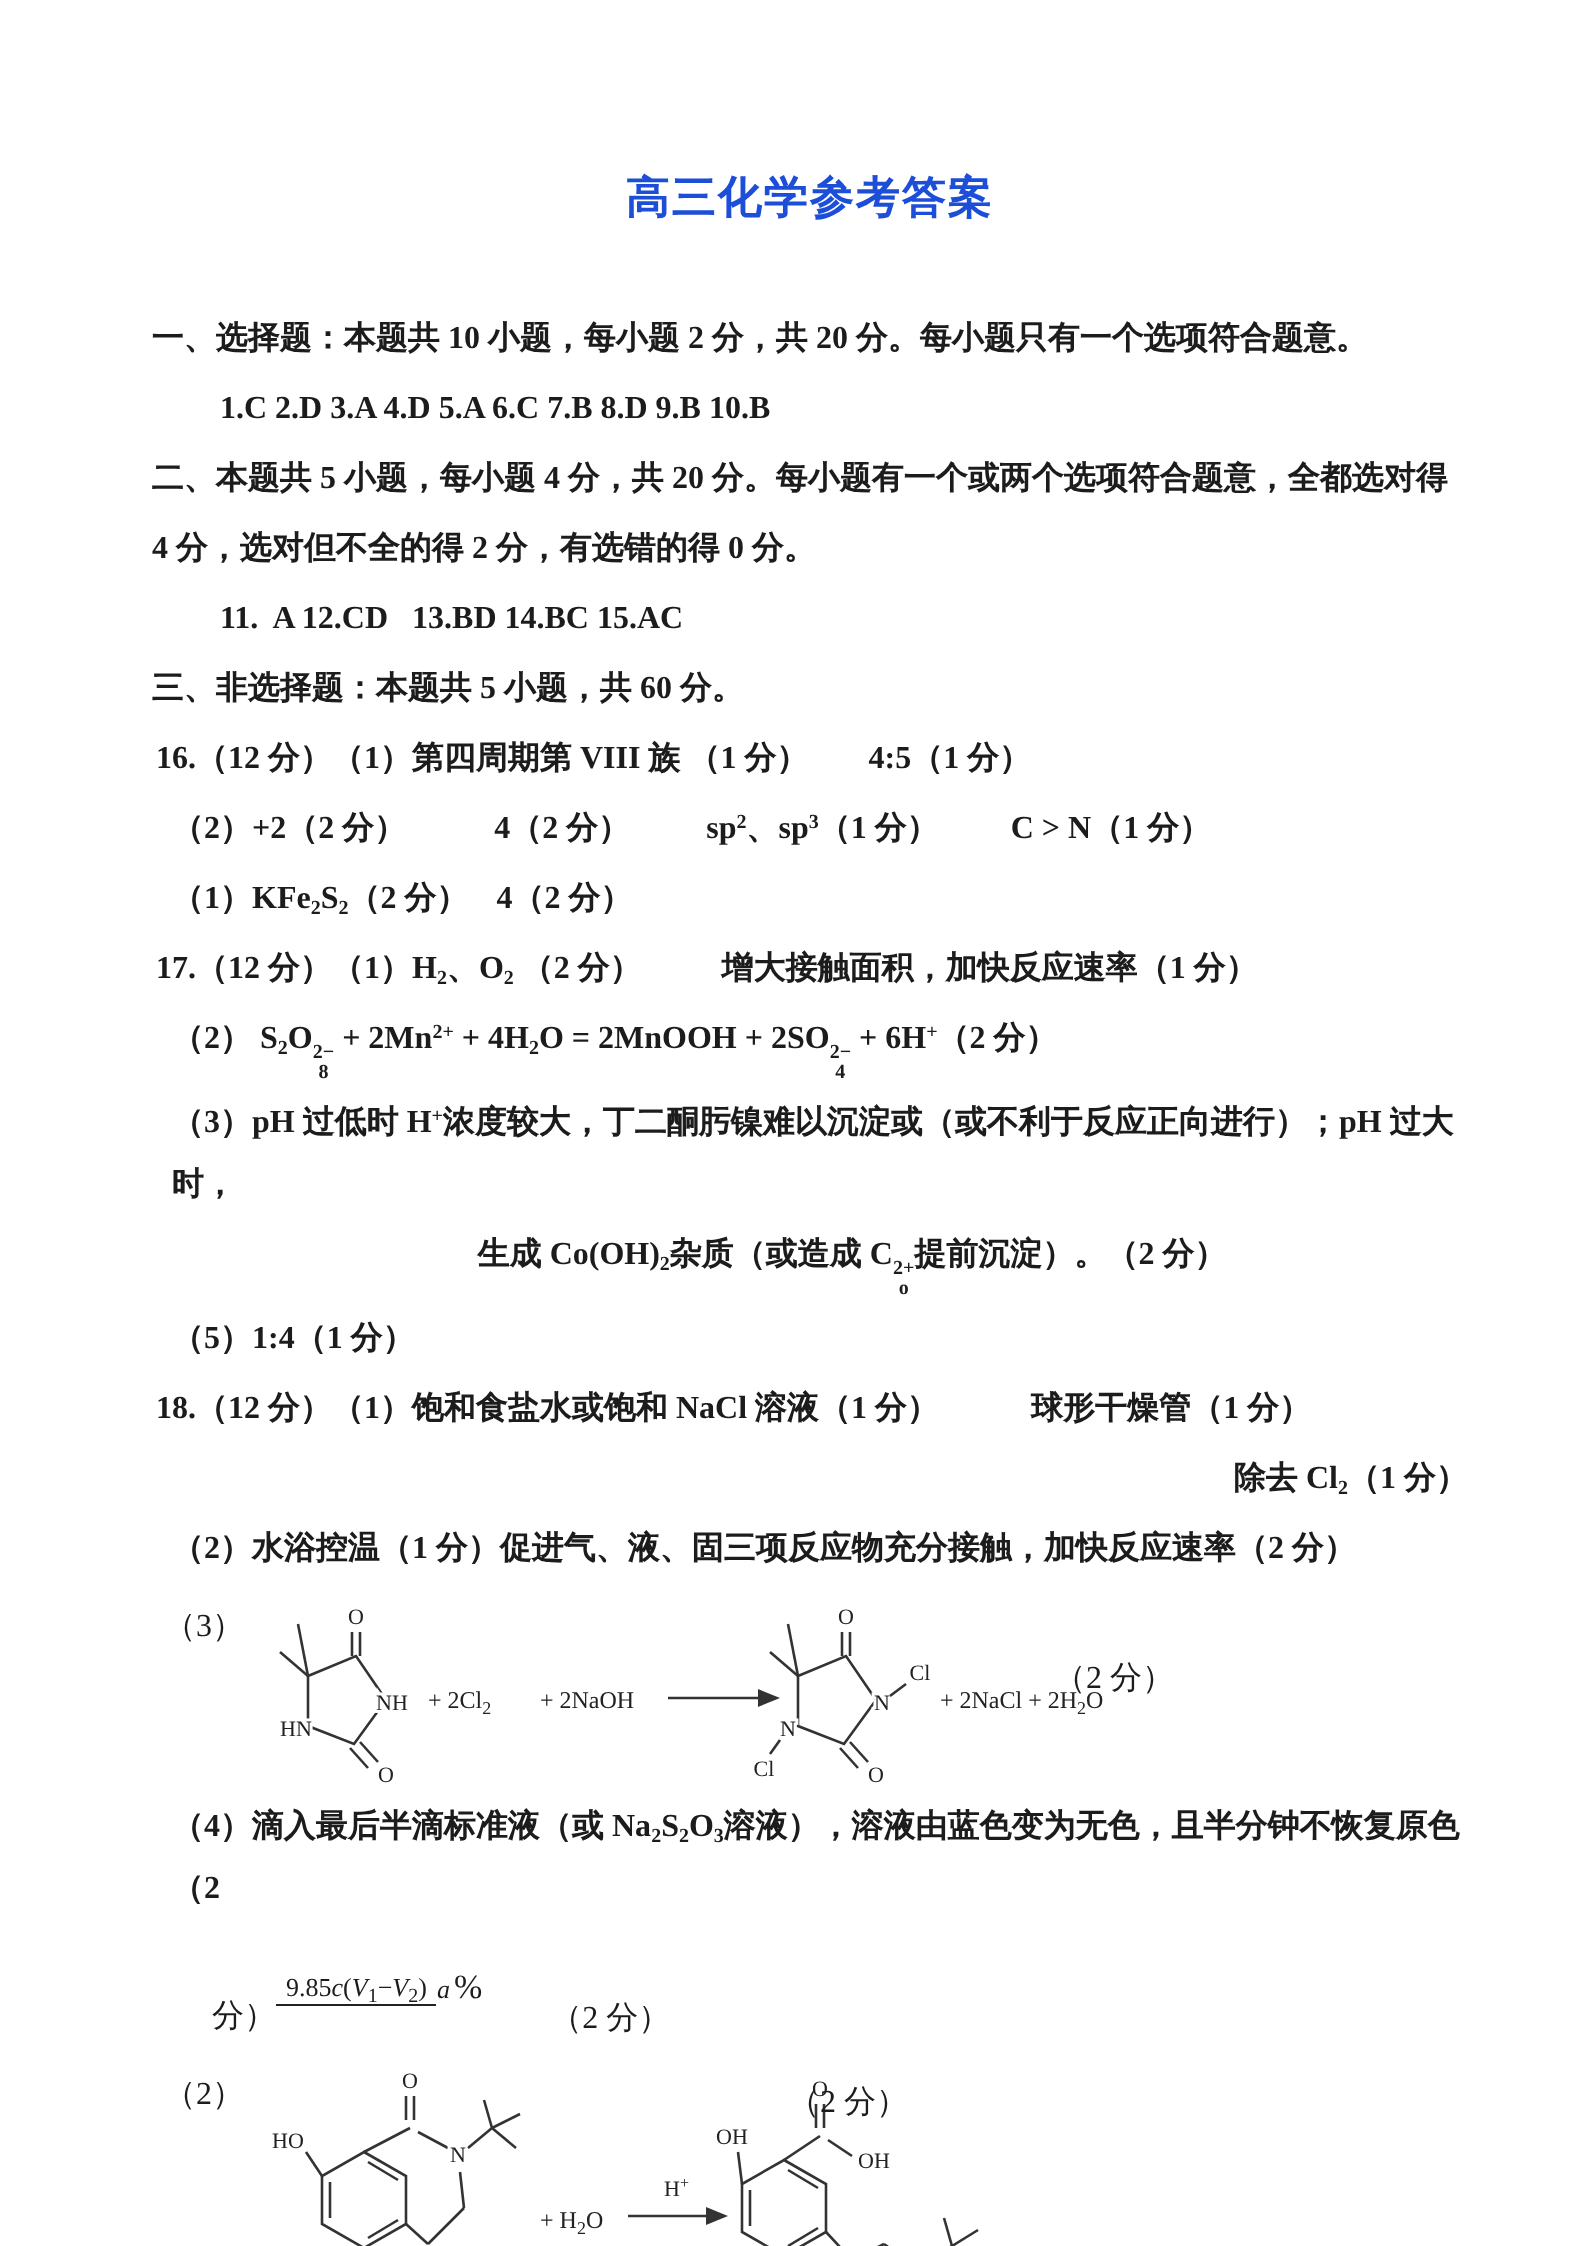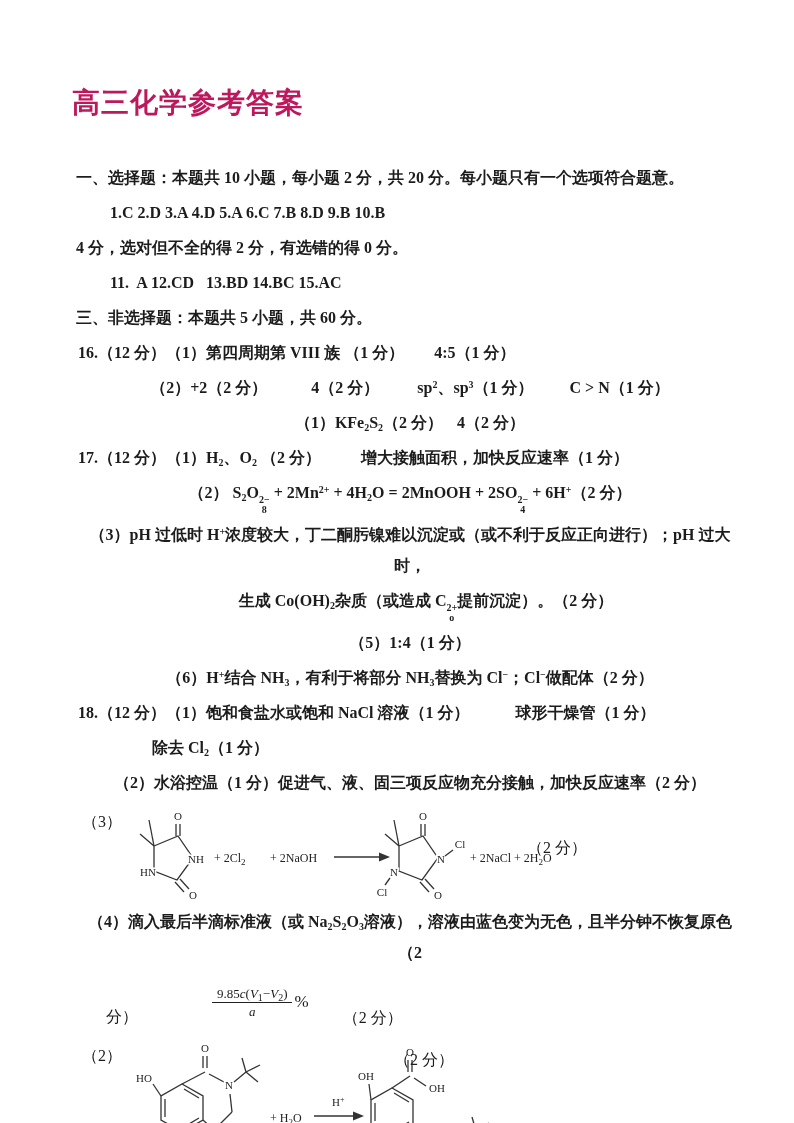--- a/index.html
+++ b/index.html
@@ -1,77 +1,77 @@
 <!DOCTYPE html>
 <html><head>
 <meta charset="utf-8">
 <style>
   html,body{margin:0;padding:0;background:#ffffff;}
   body{width:794px;height:1123px;overflow:hidden;color:#1c1c1c;
        font-family:"Liberation Serif","DejaVu Serif",serif;}
   .page{box-sizing:border-box;width:794px;height:1123px;padding:84px 56px 0 72px;background:#fff;}
-  .title{margin:0 0 40px 0;text-align:left;font-size:28px;font-weight:bold;letter-spacing:1px;
-         font-family:"Liberation Sans","DejaVu Sans",sans-serif;color:#be185d;}
+  .title{margin:0 0 40px 0;text-align:center;font-size:22px;font-weight:bold;letter-spacing:1px;
+         font-family:"Liberation Sans","DejaVu Sans",sans-serif;color:#1d4ed8;}
   p.line{margin:4px;font-size:16px;line-height:31px;white-space:pre-wrap;font-weight:bold;}
   .ind-a{padding-left:34px;}
-  .ind-b{padding-left:10px;text-align:center;}
+  .ind-b{padding-left:10px;}
   .ind-c{padding-left:42px;text-align:center;}
-  .ind-d{padding-left:76px;}
+  .ind-d{padding-left:76px;text-align:right;}
   .qline{padding-left:2px;}
   .gap{display:inline-block;}
   sub,sup{font-size:10px;line-height:0;}
   sub{vertical-align:-3px;}
   sup{vertical-align:5px;}
   .stk{display:inline-flex;flex-direction:column;align-items:center;vertical-align:-5px;
        font-size:10px;line-height:10px;}
   .it{font-style:italic;}
   
   .diagram-row{position:relative;display:flex;align-items:flex-start;margin:8px 0 4px 0;padding-left:10px;font-size:16px;}
   .dlabel{line-height:31px;flex:0 0 auto;}
   .dscore1{position:absolute;left:455px;top:26px;line-height:31px;}
   .dscore2{position:absolute;left:322px;top:4px;line-height:31px;}
   
   .frac-row{display:flex;align-items:center;padding-left:34px;margin:6px 0 10px 0;font-size:16px;height:56px;}
   .fprefix{align-self:flex-end;line-height:26px;}
-  .fraction{display:inline-flex;flex-direction:column;align-items:center;margin-left:74px;font-size:13px;line-height:15px;}
+  .fraction{display:inline-flex;flex-direction:row;align-items:center;font-size:13px;line-height:15px;}
   .fraction .num{border-bottom:1.2px solid #222;padding:0 5px 1px 5px;}
   .fraction .den{padding-top:1px;}
   .pct{font-size:17px;margin-left:2px;}
   .fscore{margin-left:34px;align-self:flex-end;line-height:24px;}
   svg text{font-family:"Liberation Serif","DejaVu Serif",serif;fill:#222;
            stroke:#fff;stroke-width:3px;paint-order:stroke;}
   svg .chemtxt{stroke:none;}
   svg line, svg polyline, svg path, svg polygon.ring{stroke:#333;stroke-width:1.3;fill:none;}
   svg polygon.head{fill:#333;stroke:none;}
 </style>
 </head>
 <body>
 
 <div class="page">
 
   <h1 class="title">高三化学参考答案</h1>
 
   <p class="line">一、选择题：本题共 10 小题，每小题 2 分，共 20 分。每小题只有一个选项符合题意。</p>
   <p class="line ind-a">1.C 2.D 3.A 4.D 5.A 6.C 7.B 8.D 9.B 10.B</p>
 
+  <p class="line">二、本题共 5 小题，每小题 4 分，共 20 分。每小题有一个或两个选项符合题意，全都选对得</p>
   <p class="line">4 分，选对但不全的得 2 分，有选错的得 0 分。</p>
   <p class="line ind-a">11.  A 12.CD   13.BD 14.BC 15.AC</p>
 
   <p class="line">三、非选择题：本题共 5 小题，共 60 分。</p>
 
   <p class="line qline"><span>16.（12 分）（1）第四周期第 VIII 族 （1 分）</span><span class="gap" style="width: 30px;"></span><span>4:5（1 分）</span></p>
   <p class="line ind-b"><span>（2）+2（2 分）</span><span class="gap" style="width: 44px;"></span><span>4（2 分）</span><span class="gap" style="width: 38px;"></span><span>sp</span><sup>2</sup><span>、sp</span><sup>3</sup><span>（1 分）</span><span class="gap" style="width: 36px;"></span><span>C &gt; N（1 分）</span></p>
   <p class="line ind-b"><span>（1）KFe</span><sub>2</sub><span>S</span><sub>2</sub><span>（2 分）</span><span class="gap" style="width: 14px;"></span><span>4（2 分）</span></p>
 
   <p class="line qline"><span>17.（12 分）（1）H</span><sub>2</sub><span>、O</span><sub>2</sub><span> （2 分）</span><span class="gap" style="width: 40px;"></span><span>增大接触面积，加快反应速率（1 分）</span></p>
   <p class="line ind-b"><span>（2） S</span><sub>2</sub><span>O</span><span class="stk"><span>2−</span><span>8</span></span><span> + 2Mn</span><sup>2+</sup><span> + 4H</span><sub>2</sub><span>O = 2MnOOH + 2SO</span><span class="stk"><span>2−</span><span>4</span></span><span> + 6H</span><sup>+</sup><span>（2 分）</span></p>
   <p class="line ind-b"><span>（3）pH 过低时 H</span><sup>+</sup><span>浓度较大，丁二酮肟镍难以沉淀或（或不利于反应正向进行）；pH 过大时，</span></p>
   <p class="line ind-c"><span>生成 Co(OH)</span><sub>2</sub><span>杂质（或造成 C</span><span class="stk"><span>2+</span><span>o</span></span><span>提前沉淀）。（2 分）</span></p>
   <p class="line ind-b"><span>（5）1:4（1 分）</span></p>
-  <p class="line ind-b"><span>（6）H</span><sup>+</sup><span>结合 NH</span><sub>3</sub><span>，有利于将部分 NH</span><sub>3</sub><span>替换为 Cl</span><sup>−</sup><span>；Cl</span><sup>−</sup><span>做配体（2 分）</span></p>
 
   <p class="line qline"><span>18.（12 分）（1）饱和食盐水或饱和 NaCl 溶液（1 分）</span><span class="gap" style="width: 46px;"></span><span>球形干燥管（1 分）</span></p>
   <p class="line ind-d"><span>除去 Cl</span><sub>2</sub><span>（1 分）</span></p>
   <p class="line ind-b"><span>（2）水浴控温（1 分）促进气、液、固三项反应物充分接触，加快反应速率（2 分）</span></p>
 
   <div class="diagram-row" style="height:96px;">
     <span class="dlabel">（3）</span>
     <svg width="430" height="96" viewBox="0 0 430 96">
       <g>
         <polygon class="ring" points="32,40 56,30 71,52 55,74 32,65"></polygon>

